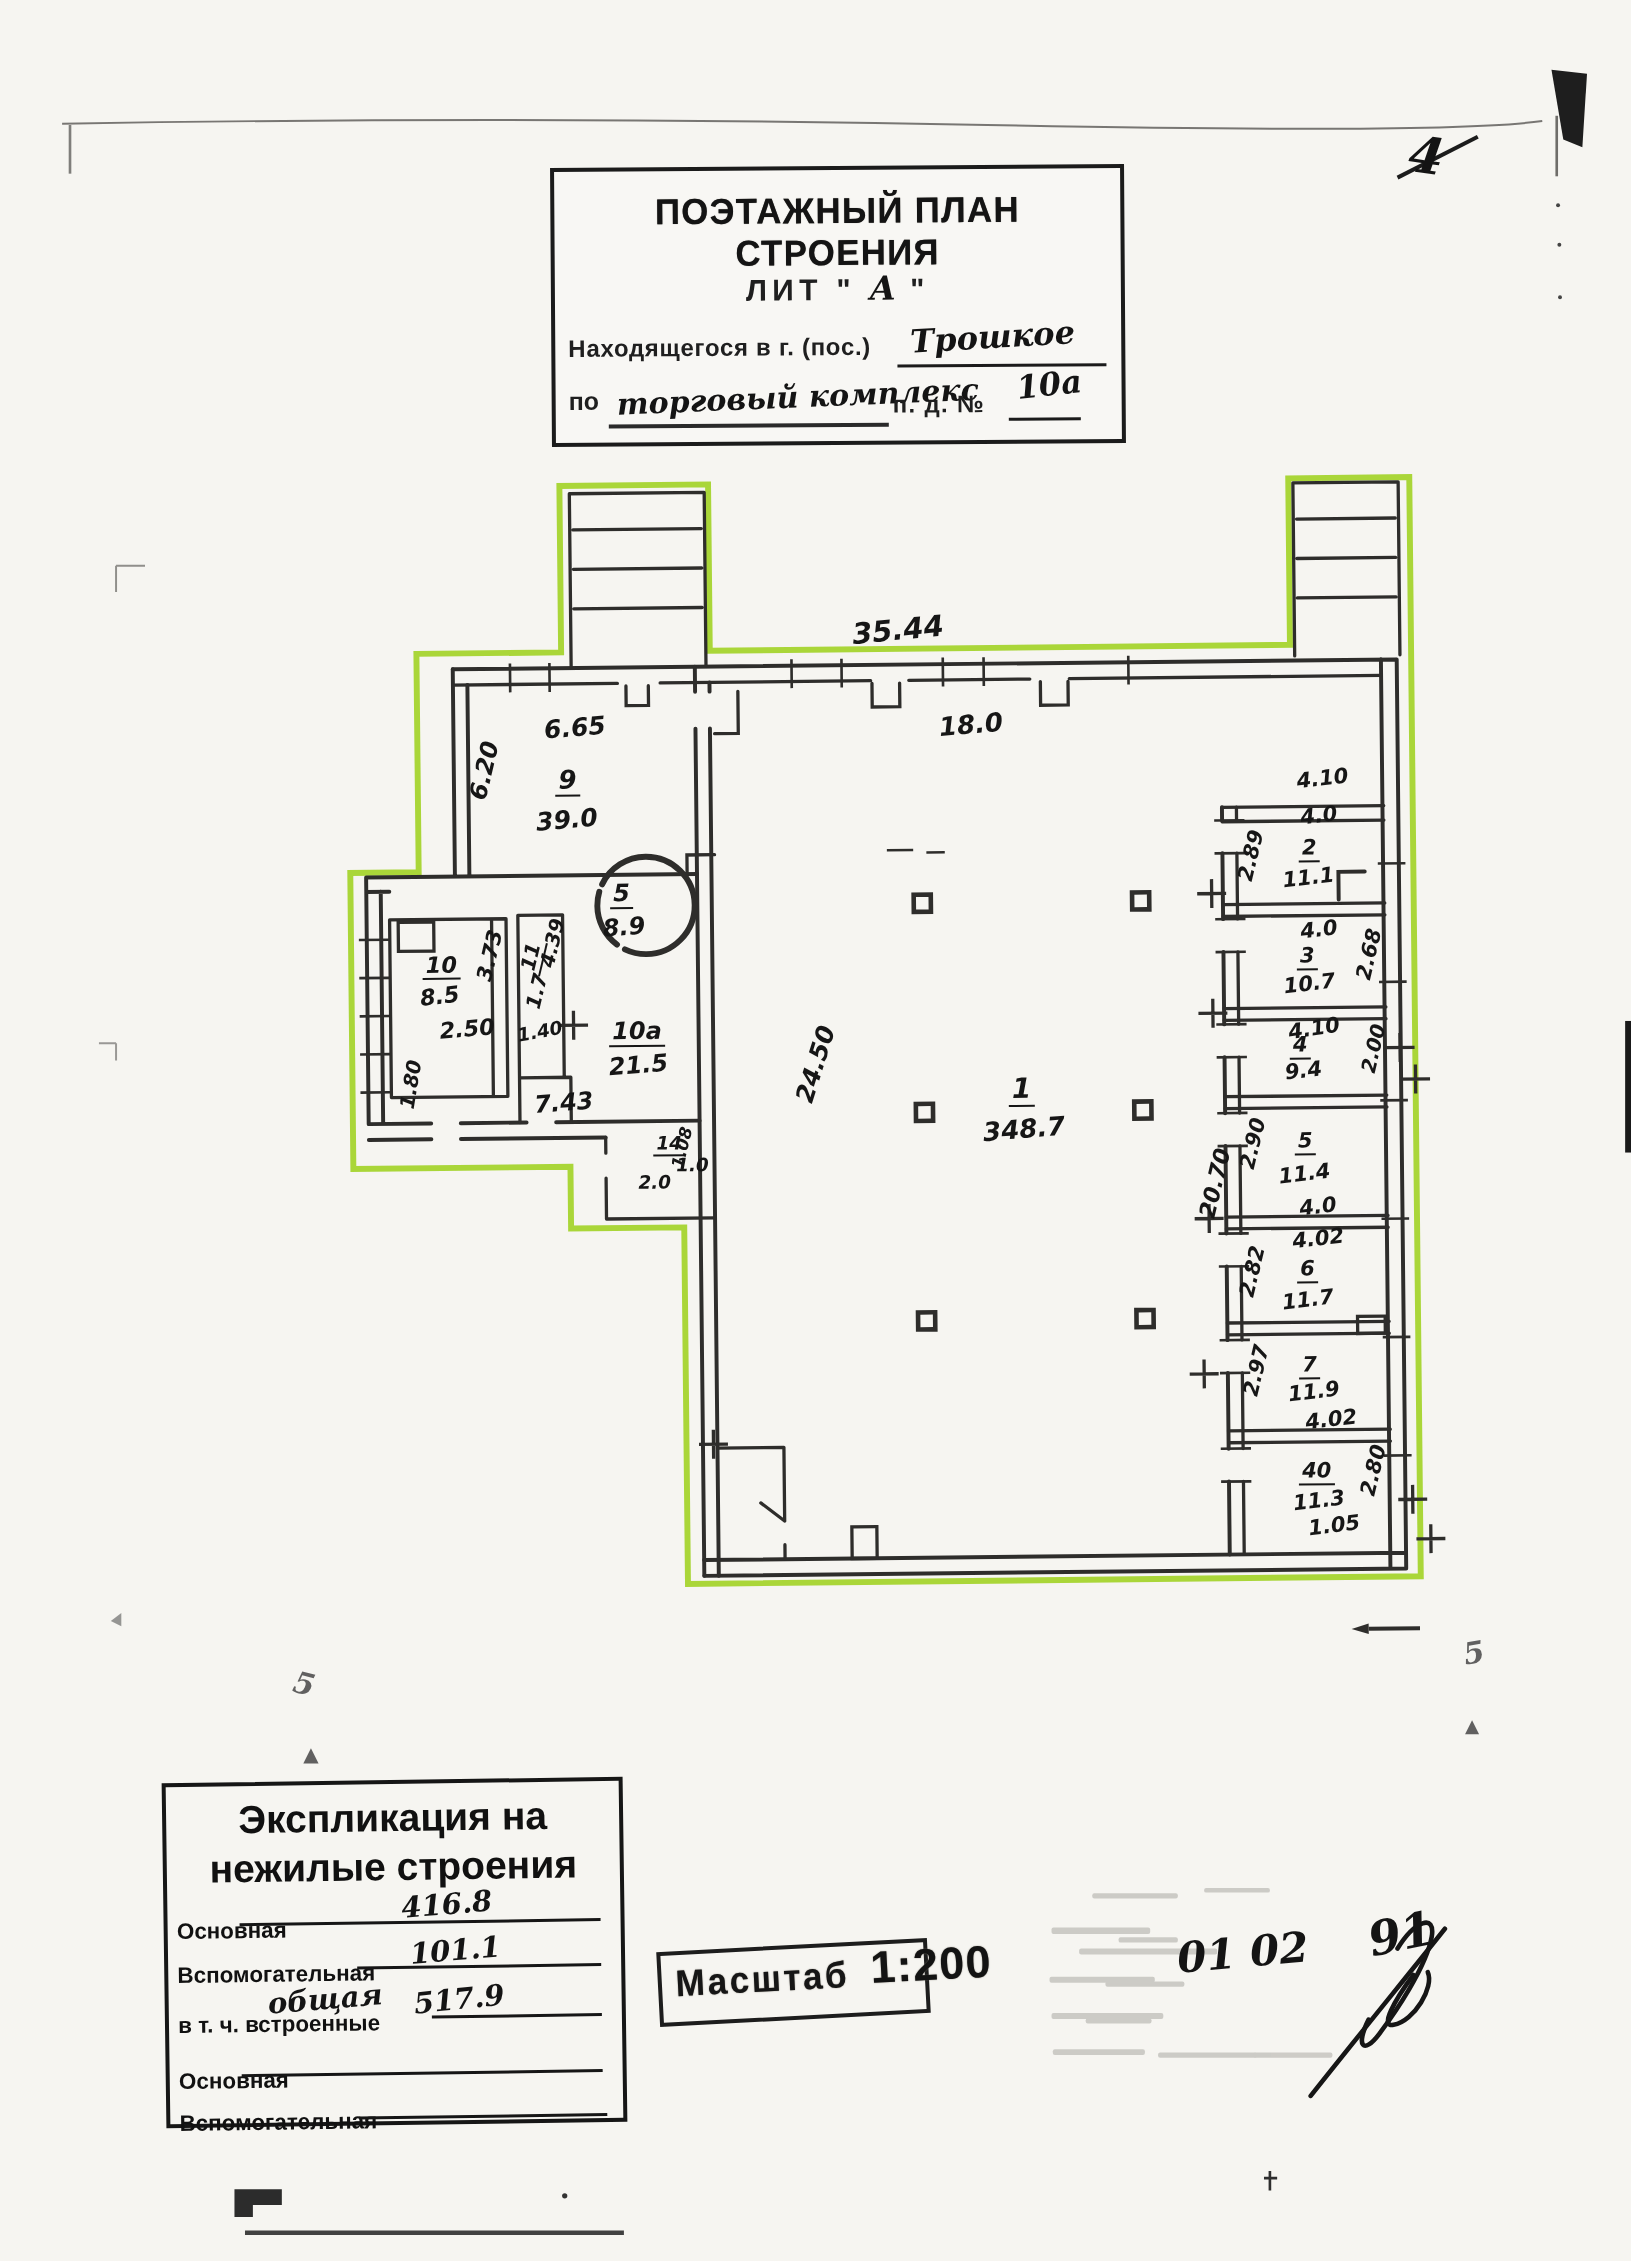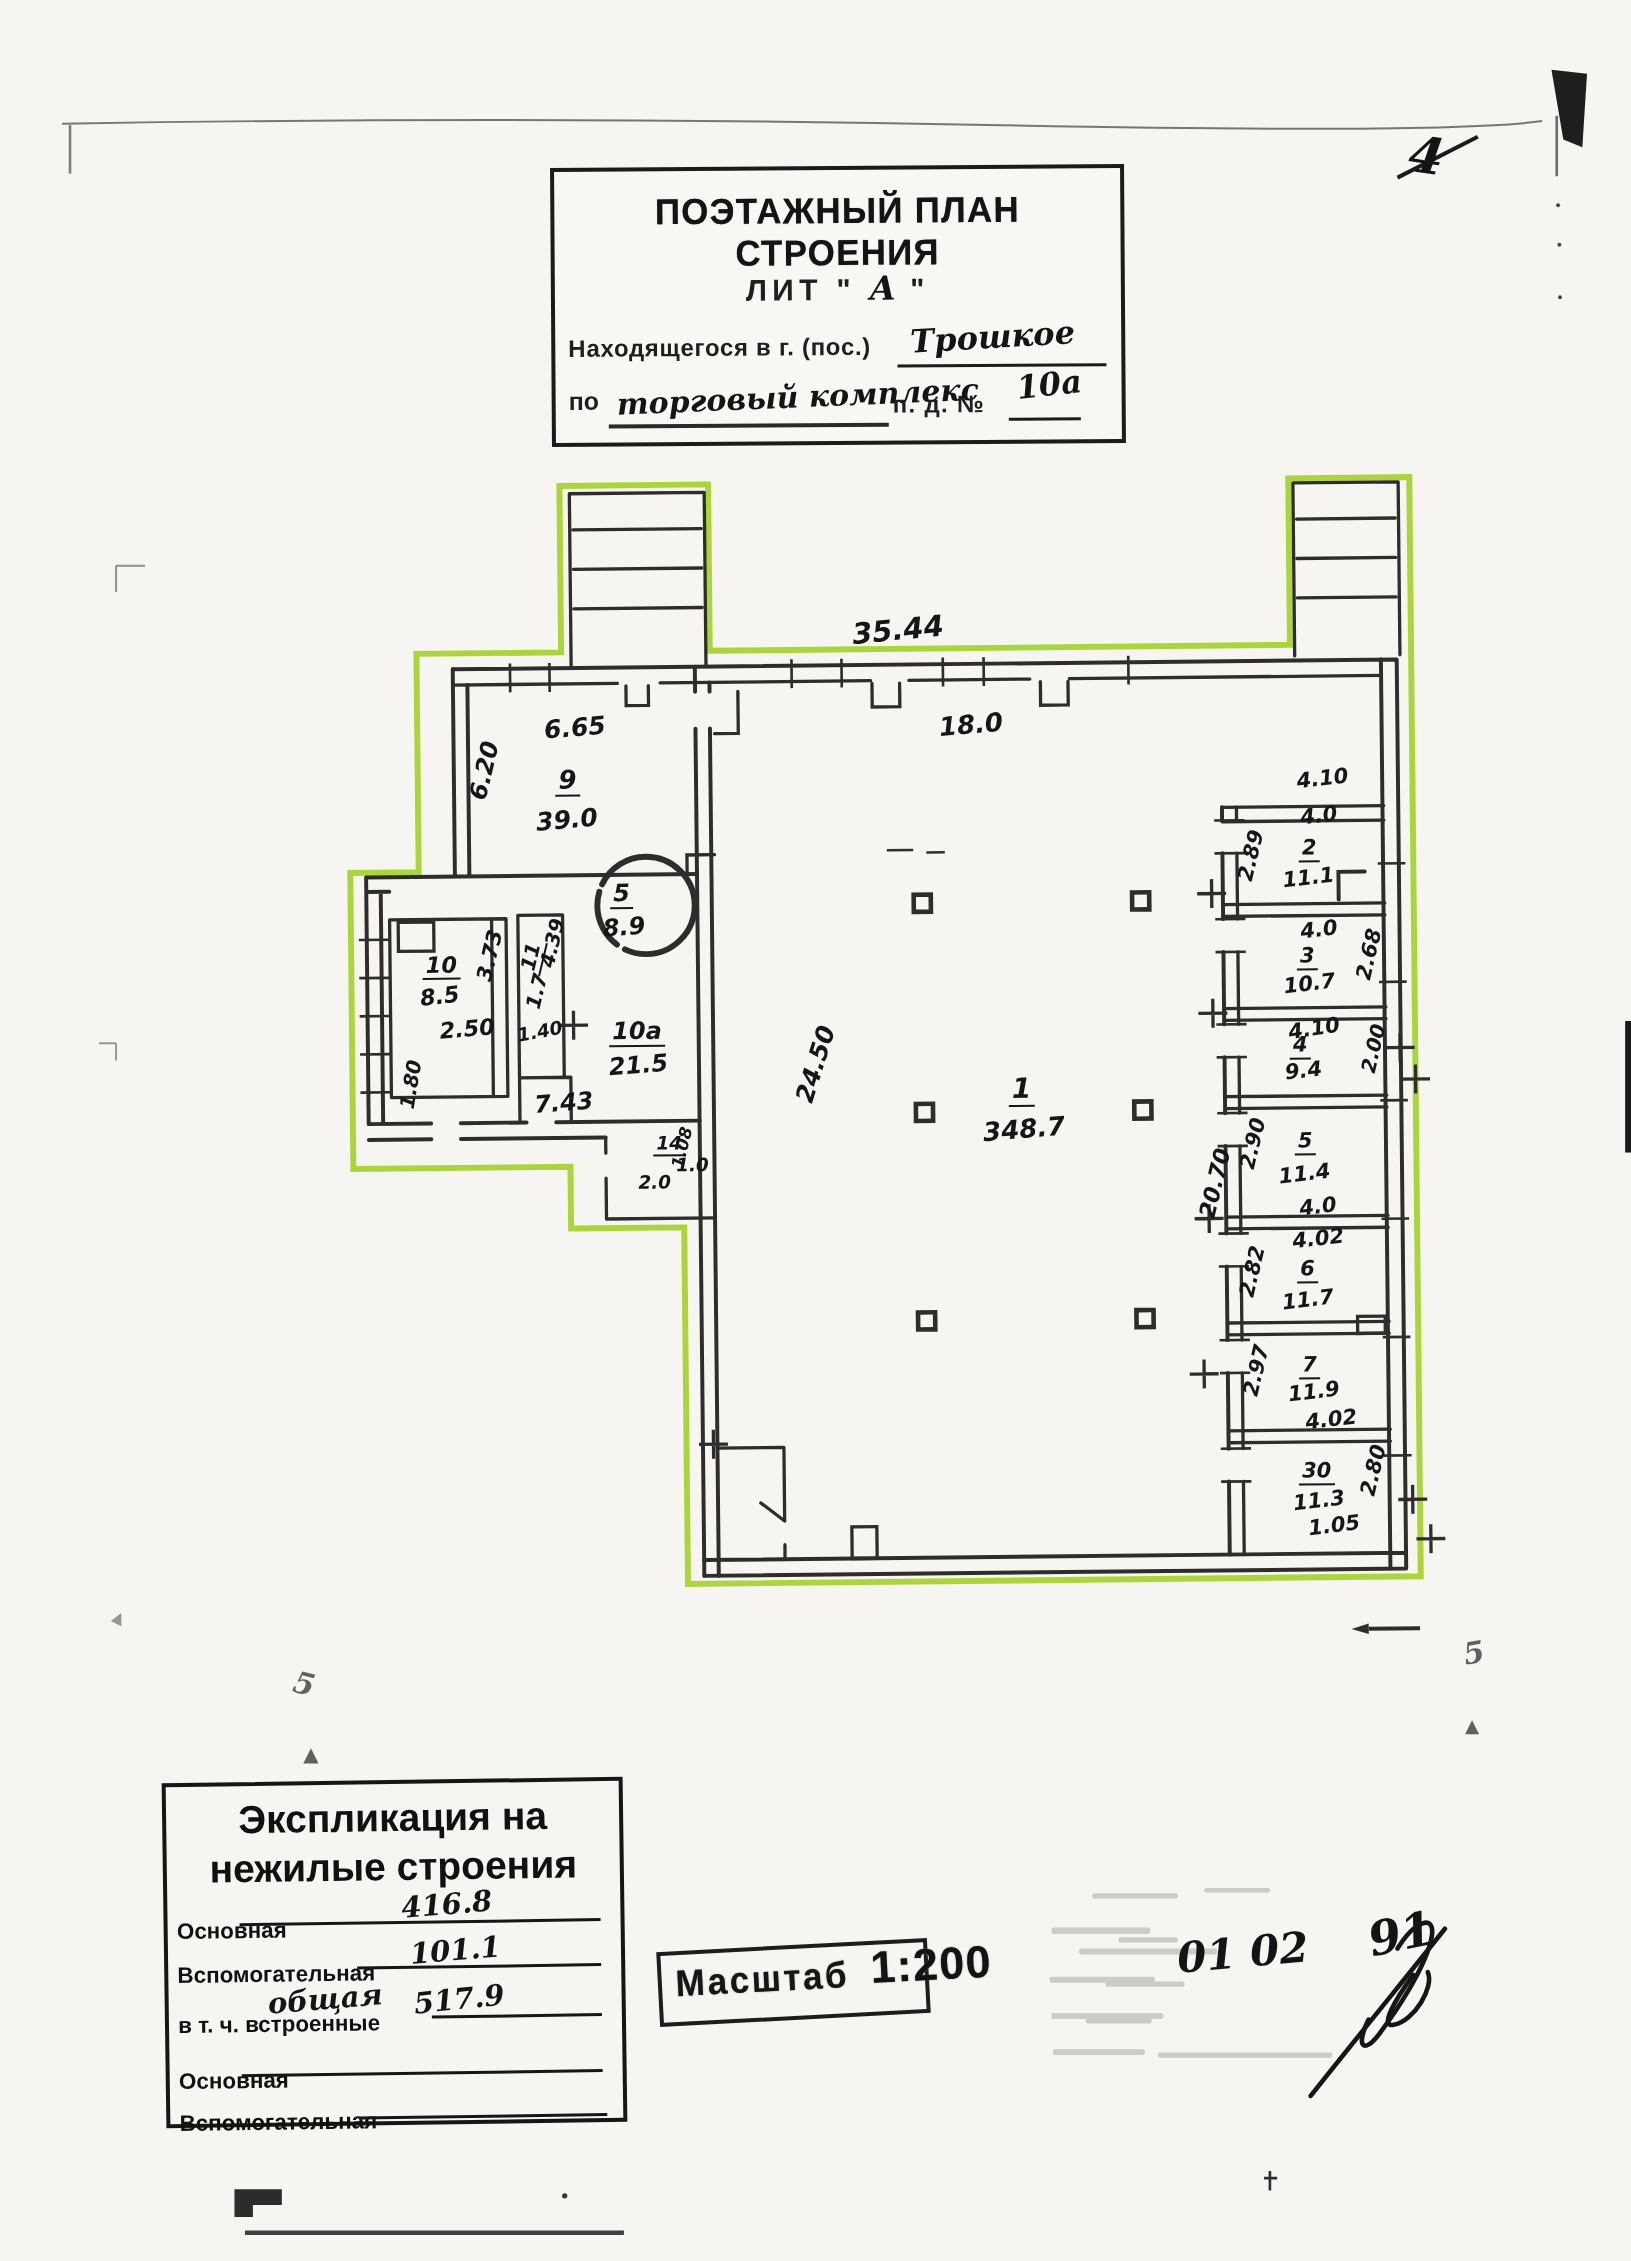--- a/index.html
+++ b/index.html
@@ -212,21 +212,21 @@
       <div class="plbl" style="left: 1304px; top: 1178px; font-size: 21px; transform: translate(-50%, -50%) rotate(-6deg);">11.4</div>
       <div class="plbl" style="left: 1317px; top: 1211px; font-size: 21px; transform: translate(-50%, -50%) rotate(-6deg);">4.0</div>
       <div class="plbl" style="left: 1317px; top: 1243px; font-size: 21px; transform: translate(-50%, -50%) rotate(-6deg);">4.02</div>
       <div class="plbl" style="left: 1251px; top: 1275px; font-size: 21px; transform: translate(-50%, -50%) rotate(-76deg);">2.82</div>
       <div class="plbl u" style="left: 1306px; top: 1275px; font-size: 21px; transform: translate(-50%, -50%) rotate(0deg);">6</div>
       <div class="plbl" style="left: 1306px; top: 1304px; font-size: 21px; transform: translate(-50%, -50%) rotate(-6deg);">11.7</div>
       <div class="plbl" style="left: 1254px; top: 1374px; font-size: 21px; transform: translate(-50%, -50%) rotate(-76deg);">2.97</div>
       <div class="plbl u" style="left: 1307px; top: 1371px; font-size: 21px; transform: translate(-50%, -50%) rotate(0deg);">7</div>
       <div class="plbl" style="left: 1311px; top: 1396px; font-size: 21px; transform: translate(-50%, -50%) rotate(-6deg);">11.9</div>
       <div class="plbl" style="left: 1328px; top: 1424px; font-size: 21px; transform: translate(-50%, -50%) rotate(-6deg);">4.02</div>
-      <div class="plbl u" style="left: 1313px; top: 1477px; font-size: 21px; transform: translate(-50%, -50%) rotate(0deg);">30</div>
+      <div class="plbl u" style="left: 1313px; top: 1477px; font-size: 21px; transform: translate(-50%, -50%) rotate(0deg);">40</div>
       <div class="plbl" style="left: 1315px; top: 1505px; font-size: 21px; transform: translate(-50%, -50%) rotate(-6deg);">11.3</div>
       <div class="plbl" style="left: 1330px; top: 1530px; font-size: 21px; transform: translate(-50%, -50%) rotate(-6deg);">1.05</div>
       <div class="plbl" style="left: 1370px; top: 1475px; font-size: 21px; transform: translate(-50%, -50%) rotate(-76deg);">2.80</div>
       <div class="plbl u" style="left: 443px; top: 962px; font-size: 22.4px; transform: translate(-50%, -50%) rotate(0deg);">10</div>
       <div class="plbl" style="left: 441px; top: 991px; font-size: 22.4px; transform: translate(-50%, -50%) rotate(-6deg);">8.5</div>
       <div class="plbl" style="left: 492px; top: 951px; font-size: 21px; transform: translate(-50%, -50%) rotate(-76deg);">3.73</div>
       <div class="plbl" style="left: 468px; top: 1024px; font-size: 22.4px; transform: translate(-50%, -50%) rotate(-4deg);">2.50</div>
       <div class="plbl u" style="left: 534px; top: 953px; font-size: 20px; transform: translate(-50%, -50%) rotate(-76deg);">11</div>
       <div class="plbl" style="left: 538px; top: 987px; font-size: 20px; transform: translate(-50%, -50%) rotate(-76deg);">1.7</div>
       <div class="plbl" style="left: 554px; top: 939px; font-size: 20px; transform: translate(-50%, -50%) rotate(-76deg);">4.39</div>

